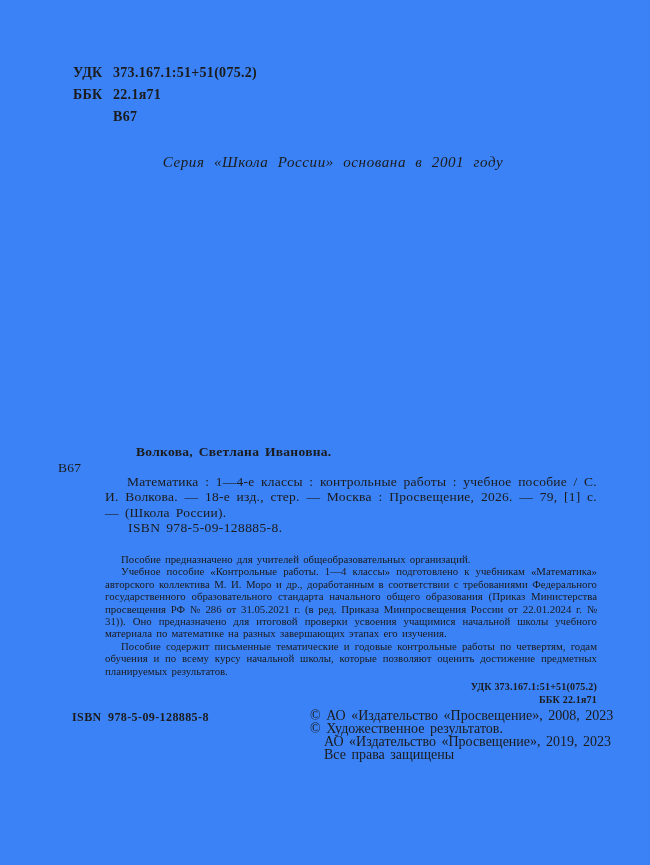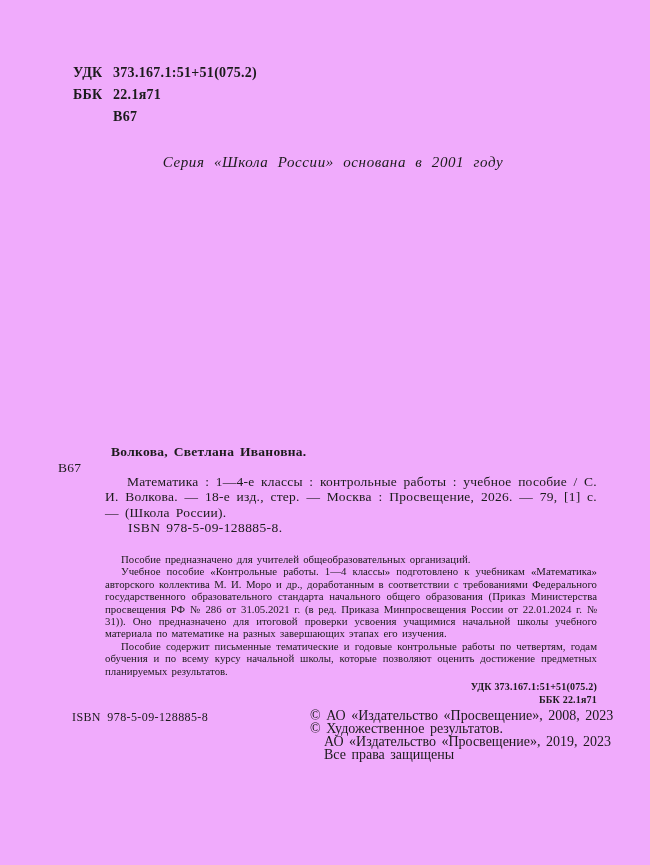--- a/index.html
+++ b/index.html
@@ -4,21 +4,21 @@
 <style>
   html, body {
     margin: 0;
     padding: 0;
     background: #ffffff;
   }
   .page {
     position: relative;
     width: 650px;
     height: 865px;
-    background: #f0abfc;
+    background: #3b82f6;
     color: #1b1b1b;
     font-family: "Liberation Serif", "DejaVu Serif", serif;
     overflow: hidden;
   }
 
   
   .top-codes {
     position: absolute;
     left: 73px;
     top: 62px;
@@ -59,20 +59,21 @@
     left: 0;
     top: 16px;
     letter-spacing: 0.3px;
   }
   .card-text { margin-left: 47px; }
   .card-author {
     font-weight: 700;
     text-indent: 6px;
     letter-spacing: 0.3px;
     word-spacing: 2px;
+    margin-left: 25px;
   }
   .card-desc {
     text-indent: 22px;
     text-align: justify;
     word-spacing: 2.5px;
     letter-spacing: 0.25px;
     margin-top: 15px;
   }
   .card-isbn {
     text-indent: 23px;
@@ -97,21 +98,21 @@
     font-size: 10px;
     line-height: 13px;
     letter-spacing: 0.2px;
   }
 
   
   .footer-isbn {
     position: absolute;
     left: 72px;
     top: 710px;
-    font-weight: 400;
+    font-weight: 700;
     font-size: 12px;
     letter-spacing: 0.4px;
     word-spacing: 3px;
   }
   .copyrights {
     position: absolute;
     left: 310px;
     top: 709px;
     font-size: 14px;
     line-height: 13px;

